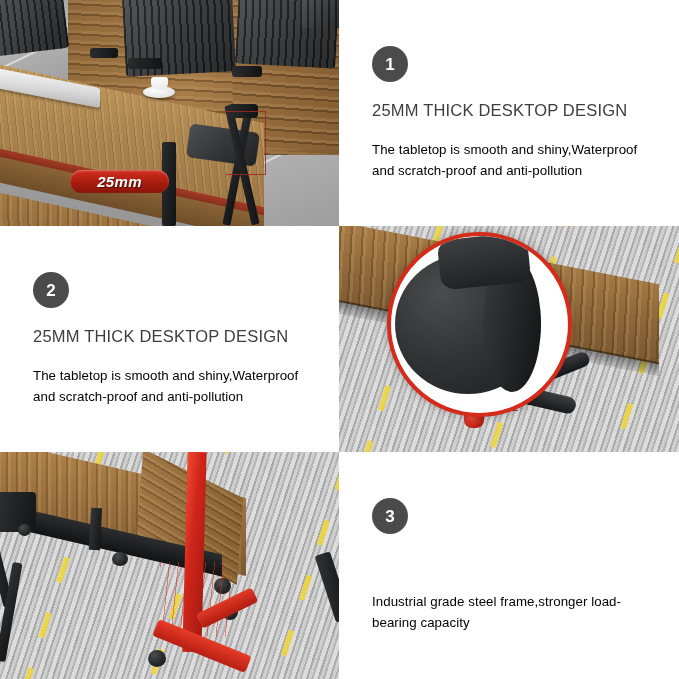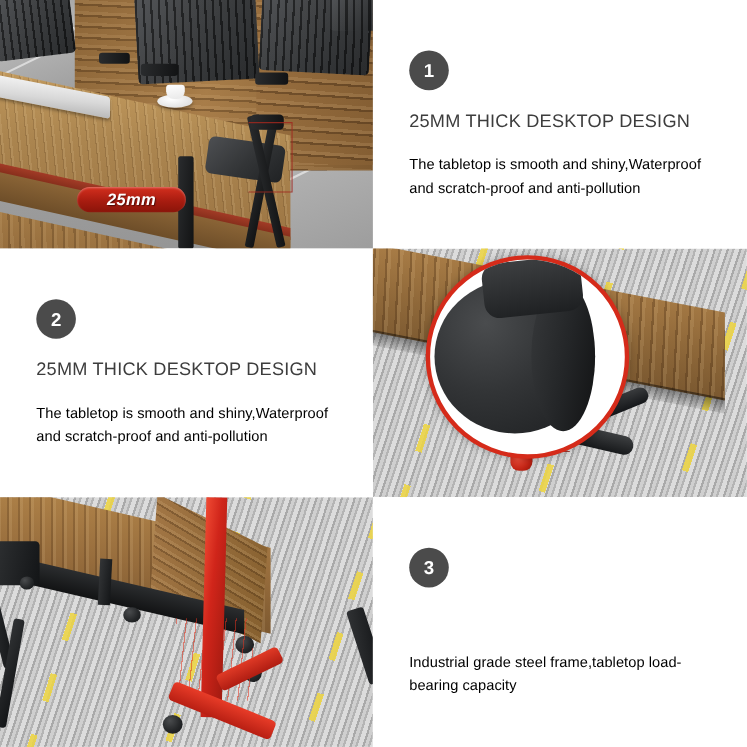--- a/index.html
+++ b/index.html
@@ -486,16 +486,16 @@
 
     <div class="p3-redglow"></div>
     <div class="p3-redpost"></div>
     <div class="p3-redfoot2"></div>
     <div class="p3-redfoot"></div>
     <div class="p3-caster" style="left:148px;top:198px;width:18px;height:17px;"></div>
   </div>
 
   <div class="text-cell">
     <div class="badge">3</div>
-    <div class="body-text">Industrial grade steel frame,tabletop load-bearing capacity</div>
+    <div class="body-text">Industrial grade steel frame,stronger load-bearing capacity</div>
   </div>
 
 </div>
 
 </body></html>

